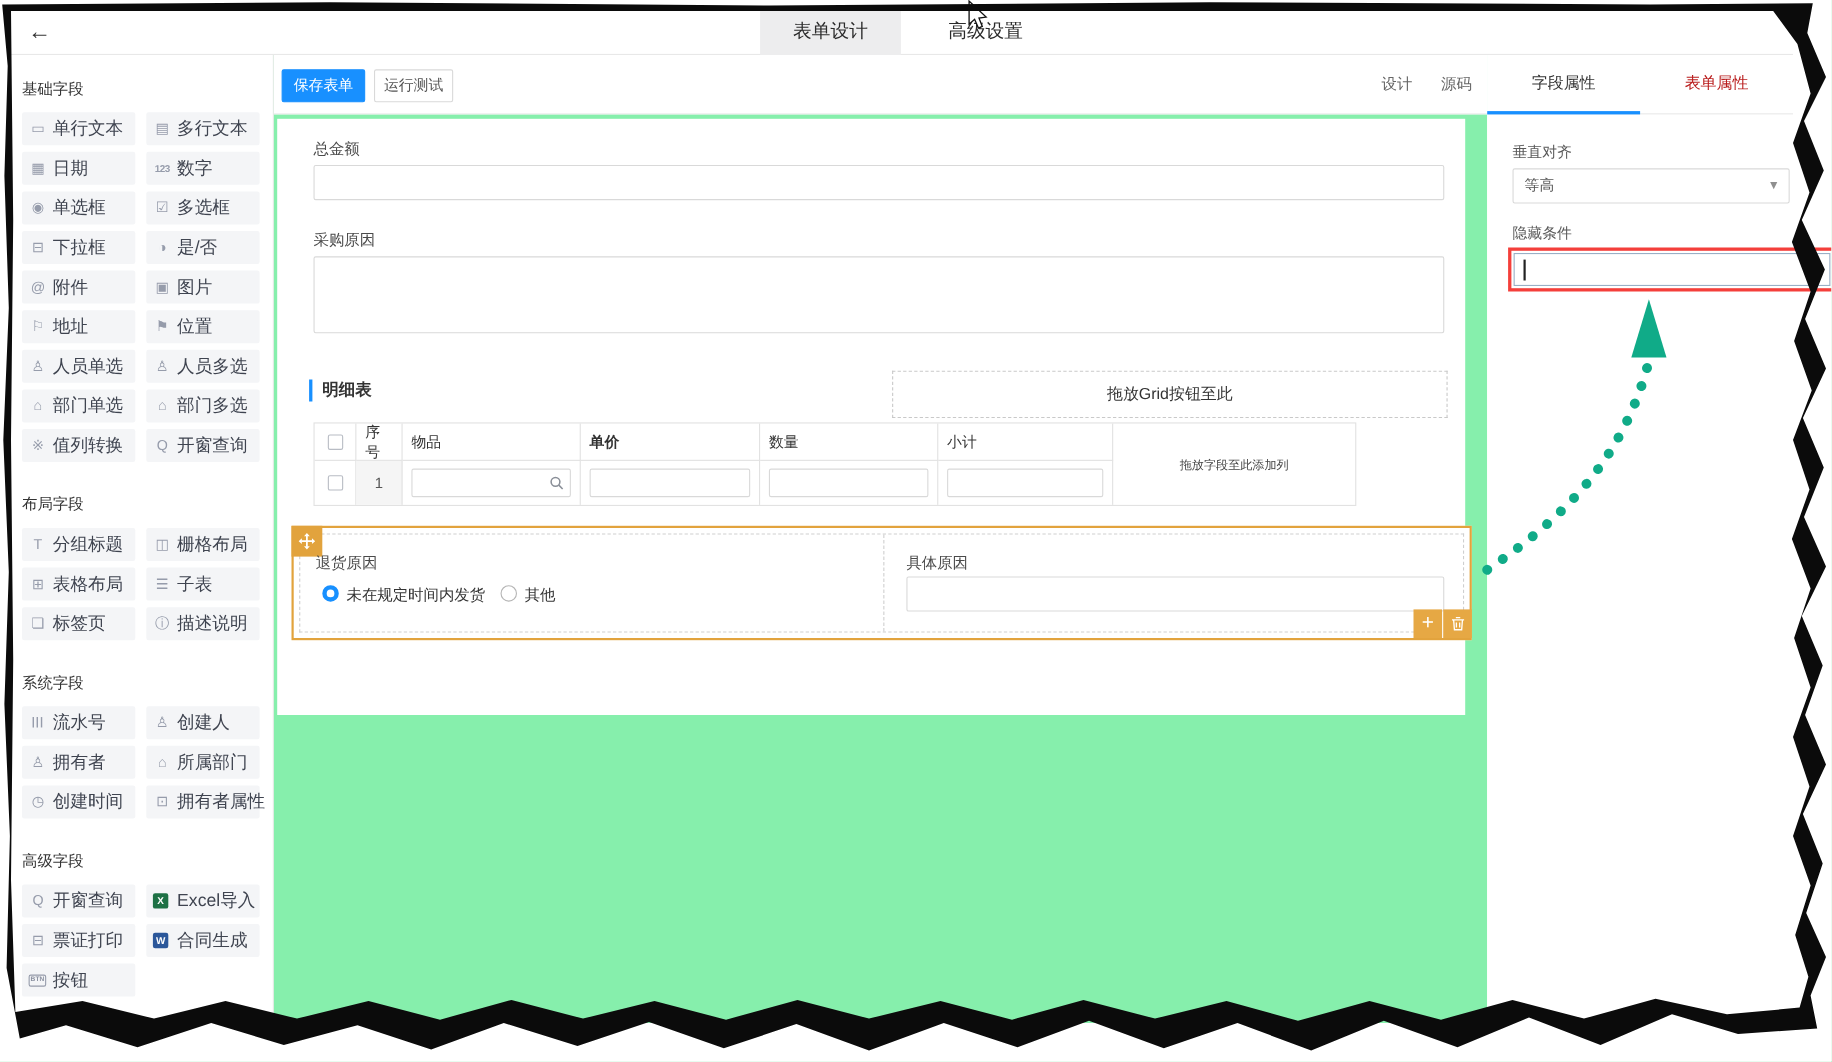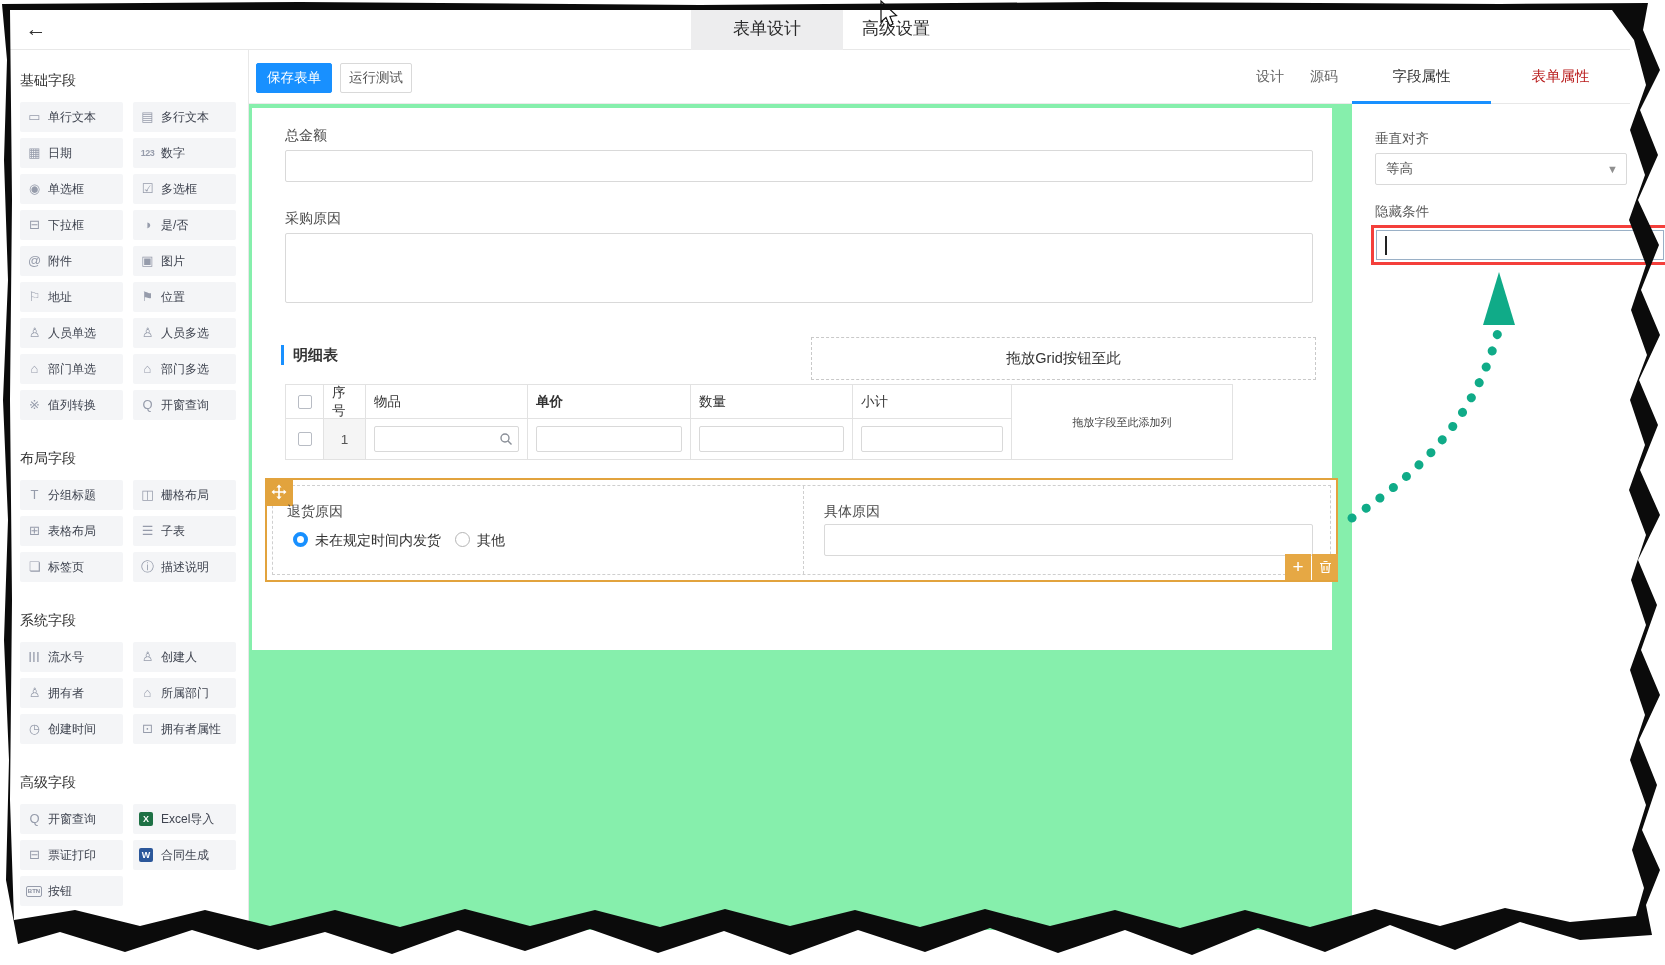--- a/index.html
+++ b/index.html
@@ -4,36 +4,36 @@
 <style>
   html,body{margin:0;padding:0;background:#fff;}
   *{box-sizing:border-box;font-family:"Liberation Sans","DejaVu Sans",sans-serif;}
   .stage{position:relative;width:1665px;height:965px;overflow:hidden;background:#fff;}
 
   
   .topbar{position:absolute;left:8px;top:8px;width:1622px;height:42px;background:#fff;border-bottom:1px solid #e8e8e8;}
   .back{position:absolute;left:12px;top:6px;width:32px;height:30px;font-size:21px;color:#333;line-height:30px;text-align:center;cursor:pointer;}
   .top-tab{position:absolute;top:0;height:42px;line-height:42px;text-align:center;font-size:17px;color:#2b2b2b;cursor:pointer;}
   .top-tab.active{background:#ededee;}
-  .tab-design{left:683px;width:152px;}
+  .tab-design{left:683px;width:128px;}
   .tab-advanced{left:833px;width:110px;}
 
   
   .sidebar{position:absolute;left:8px;top:50px;width:241px;height:880px;background:#fff;border-right:1px solid #e8e8e8;padding:22px 12px 0 12px;overflow:hidden;}
   .sb-title{font-size:14px;color:#333;height:17px;line-height:17px;margin-bottom:13px;}
   .sb-section{margin-bottom:30px;}
   .sb-items{display:flex;flex-wrap:wrap;gap:6px 10px;}
   .sb-item{width:103px;height:30px;background:#f4f5f7;border-radius:2px;display:flex;align-items:center;padding:0 6px;cursor:grab;}
   .sb-item .ico{width:17px;flex:none;text-align:center;color:#969cab;font-size:13px;line-height:14px;margin-right:5px;}
   .sb-item .ico[data-icontype="text"]{font-size:9px;font-weight:bold;letter-spacing:-0.5px;}
   .sb-item .ico[data-icontype="bars"]{font-size:10px;font-weight:bold;letter-spacing:1px;}
   .sb-item .ico[data-icontype="excel"]{background:#1e7145;color:#fff;font-size:9px;font-weight:bold;border-radius:2px;width:14px;height:14px;line-height:14px;margin:0 8px 0 0;}
   .sb-item .ico[data-icontype="word"]{background:#2b579a;color:#fff;font-size:9px;font-weight:bold;border-radius:2px;width:14px;height:14px;line-height:14px;margin:0 8px 0 0;}
   .sb-item .ico[data-icontype="btn"]{border:1px solid #969cab;color:#8a90a0;font-size:6px;font-weight:bold;border-radius:2px;width:16px;height:11px;line-height:9px;margin:0 6px 0 0;}
-  .sb-label{font-size:12px;color:#3f4450;white-space:nowrap;}
+  .sb-label{font-size:16px;color:#3f4450;white-space:nowrap;}
 
   
   .canvas{position:absolute;left:249px;top:50px;width:1103px;height:880px;background:#86efac;}
   .toolbar{position:absolute;left:0;top:0;width:100%;height:54px;background:#fff;border-bottom:1px solid #ebebeb;}
   .btn{position:absolute;top:13px;height:30px;border-radius:2px;font-size:13.5px;line-height:28px;text-align:center;cursor:pointer;}
   .btn-save{left:7px;width:76px;background:#1890ff;color:#fff;border:1px solid #1890ff;}
   .btn-test{left:91px;width:72px;background:#fff;color:#555;border:1px solid #d9d9d9;}
   .view-links{position:absolute;right:14px;top:0;height:54px;display:flex;align-items:center;gap:26px;}
   .view-link{font-size:14px;color:#666;cursor:pointer;}
   .sheet{position:absolute;left:3px;top:58px;width:1080px;height:542px;background:#fff;}

